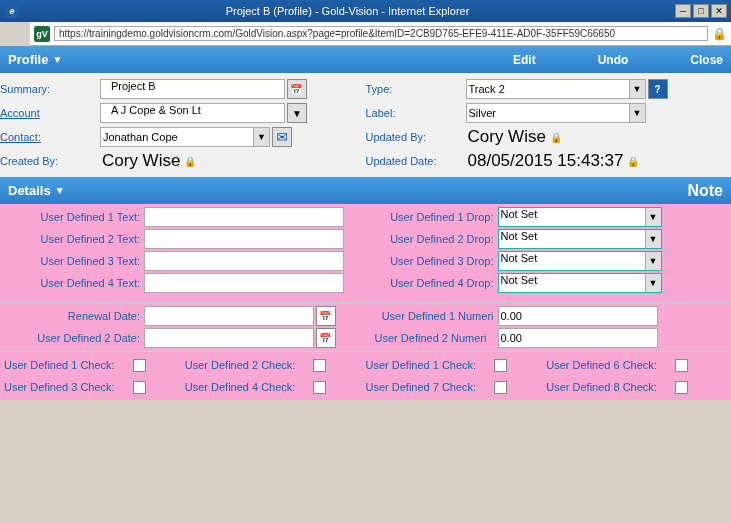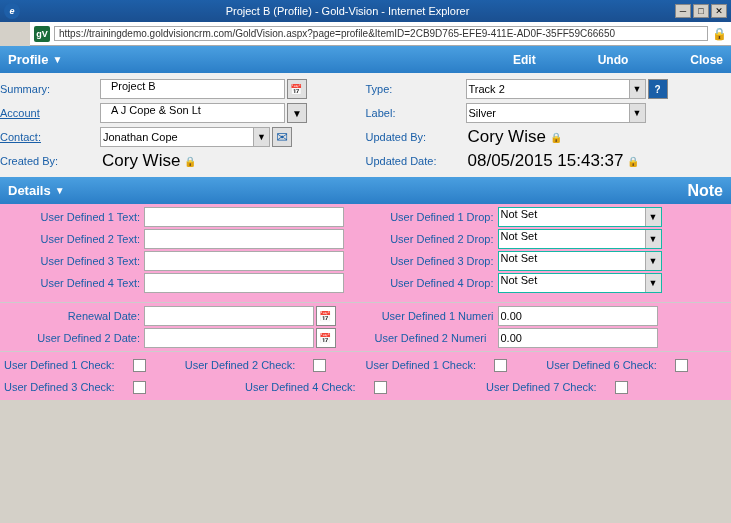--- a/index.html
+++ b/index.html
@@ -392,16 +392,20 @@
       <div class="check-box"></div>
     </div>
         <div class="check-item">
       <span class="check-label">User Defined 4 Check:</span>
       <div class="check-box"></div>
     </div>
         <div class="check-item">
       <span class="check-label">User Defined 7 Check:</span>
       <div class="check-box"></div>
     </div>
+        <div class="check-item">
+      <span class="check-label">User Defined 8 Check:</span>
+      <div class="check-box"></div>
+    </div>
       </div>
     </div>
 
 </div>
 
 </body></html>

